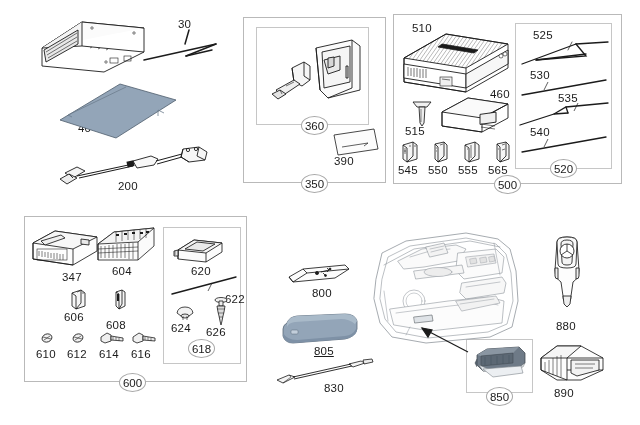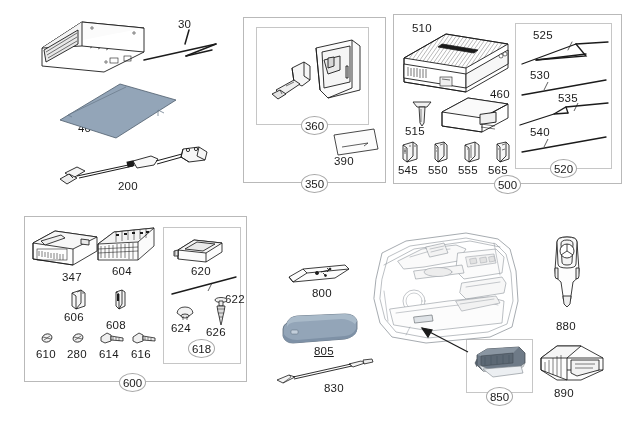--- a/index.html
+++ b/index.html
@@ -460,21 +460,21 @@
 
   <div class="art" style="left:71px; top:332px;">
     <svg width="16" height="14" viewBox="0 0 16 14">
       <g fill="#ffffff" stroke="#1b1b1b" stroke-width="0.8">
         <ellipse cx="7" cy="6" rx="5" ry="4" fill="#f0f0f0" transform="rotate(-20 7 6)"></ellipse>
         <path d="M3 5 L11 7" stroke-width="0.6"></path>
         <path d="M4 8 L10 4" stroke-width="0.6"></path>
       </g>
     </svg>
   </div>
-  <div class="lbl" style="left:67px; top:348px;">280</div>
+  <div class="lbl" style="left:67px; top:348px;">612</div>
 
   <div class="art" style="left:99px; top:330px;">
     <svg width="26" height="16" viewBox="0 0 26 16">
       <g fill="#ffffff" stroke="#1b1b1b" stroke-width="0.8" stroke-linejoin="round">
         <path d="M2 7 L8 3 L12 5 L12 11 L6 13 L2 11 Z" fill="#f0f0f0"></path>
         <path d="M12 6 L24 8 L24 11 L12 10 Z" fill="#ededed"></path>
         <path d="M14 7 L14 10" stroke-width="0.5"></path>
         <path d="M17 7 L17 10" stroke-width="0.5"></path>
         <path d="M20 8 L20 11" stroke-width="0.5"></path>
       </g>

